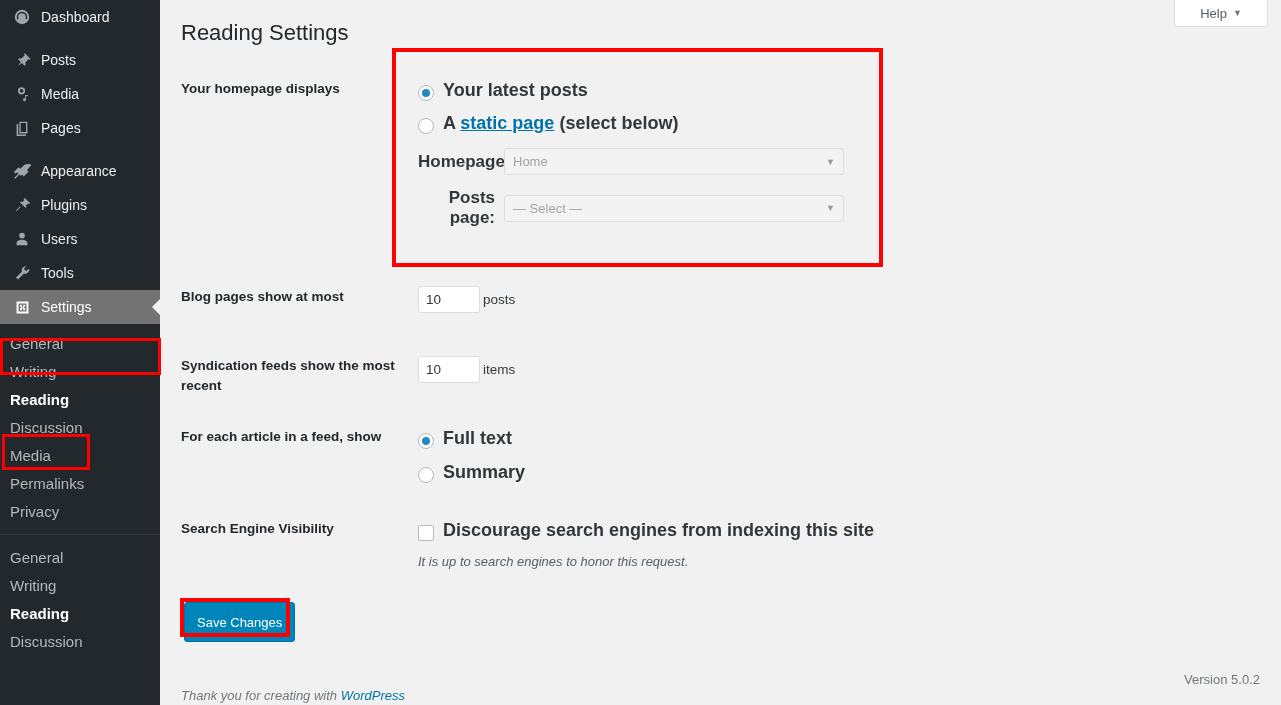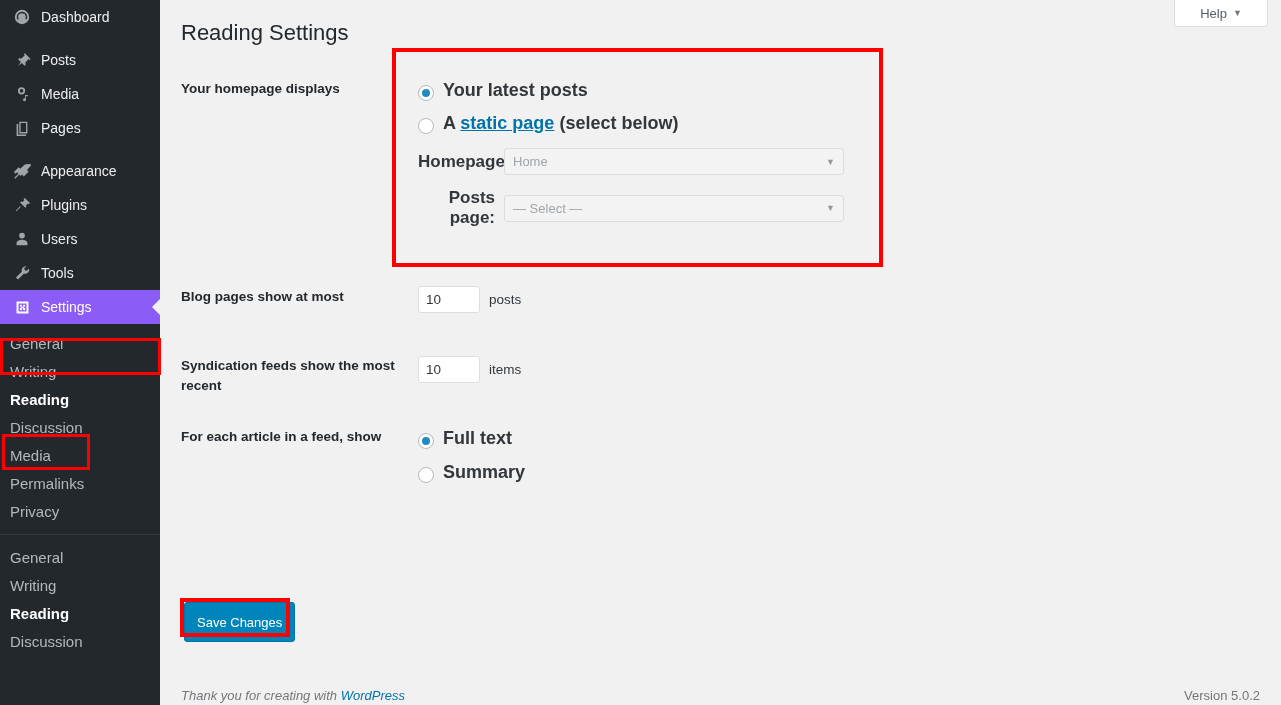--- a/index.html
+++ b/index.html
@@ -49,21 +49,21 @@
     display: flex;
     align-items: center;
     justify-content: center;
     color: #a0a5aa;
     flex: 0 0 20px;
   }
   .menu-item .mi-icon svg { display: block; }
   .menu-item .mi-label { line-height: 1; padding-bottom: 1px; }
 
   .menu-item.active {
-    background: #8b5cf6;
+    background: #737373;
     color: #fff;
     font-weight: 400;
   }
   .menu-item.active .mi-icon { color: #fff; }
   .menu-item.active::after {
     content: "";
     position: absolute;
     right: 0; top: 50%;
     margin-top: -8px;
     border-style: solid;
@@ -251,21 +251,21 @@
     height: 27px;
     border: 1px solid #ddd;
     background: #fff;
     border-radius: 3px;
     font-size: 13.5px;
     color: #32373c;
     padding: 0 7px;
     font-family: "Liberation Sans", sans-serif;
     outline: none;
   }
-  .inline-row { display: flex; align-items: center; gap: 9px; }
+  .inline-row { display: flex; align-items: center; gap: 3px; }
   .unit { font-size: 13.5px; color: #32373c; }
 
   .hint {
     font-size: 13px;
     font-style: italic;
     color: #555d66;
     margin-top: 13px;
   }
 
   .save-btn {
@@ -304,21 +304,21 @@
   .footer-left {
     position: absolute;
     left: 21px; bottom: 0px;
     font-size: 13px;
     font-style: italic;
     color: #72777c;
     line-height: 1.4;
   }
   .footer-right {
     position: absolute;
-    right: 21px; bottom: 0px;
+    right: 21px; bottom: 16px;
     font-size: 13px;
     color: #72777c;
     line-height: 1.4;
   }
 </style>
 </head>
 <body>
 
 <div class="screen">
 
@@ -506,20 +506,30 @@
             <span class="radio checked"></span>
             <span>Full text</span>
           </div>
           <div class="choice" style="margin-bottom:0">
             <span class="radio"></span>
             <span>Summary</span>
           </div>
         </div>
       </div>
 
+      <div class="form-row">
+        <div class="th" style="padding-top:12px">Search Engine Visibility</div>
+        <div class="td" style="padding-top:13px;padding-left:21px">
+          <div class="choice" style="margin-bottom:0">
+            <span class="checkbox"></span>
+            <span>Discourage search engines from indexing this site</span>
+          </div>
+          <div class="hint">It is up to search engines to honor this request.</div>
+        </div>
+      </div>
     </div>
 
     <button class="save-btn">Save Changes</button>
 
     <div class="footer-left">
       <span>Thank you for creating with </span><a class="link" style="text-decoration:none">WordPress</a>
     </div>
     <div class="footer-right">Version 5.0.2</div>
   </main>
 

